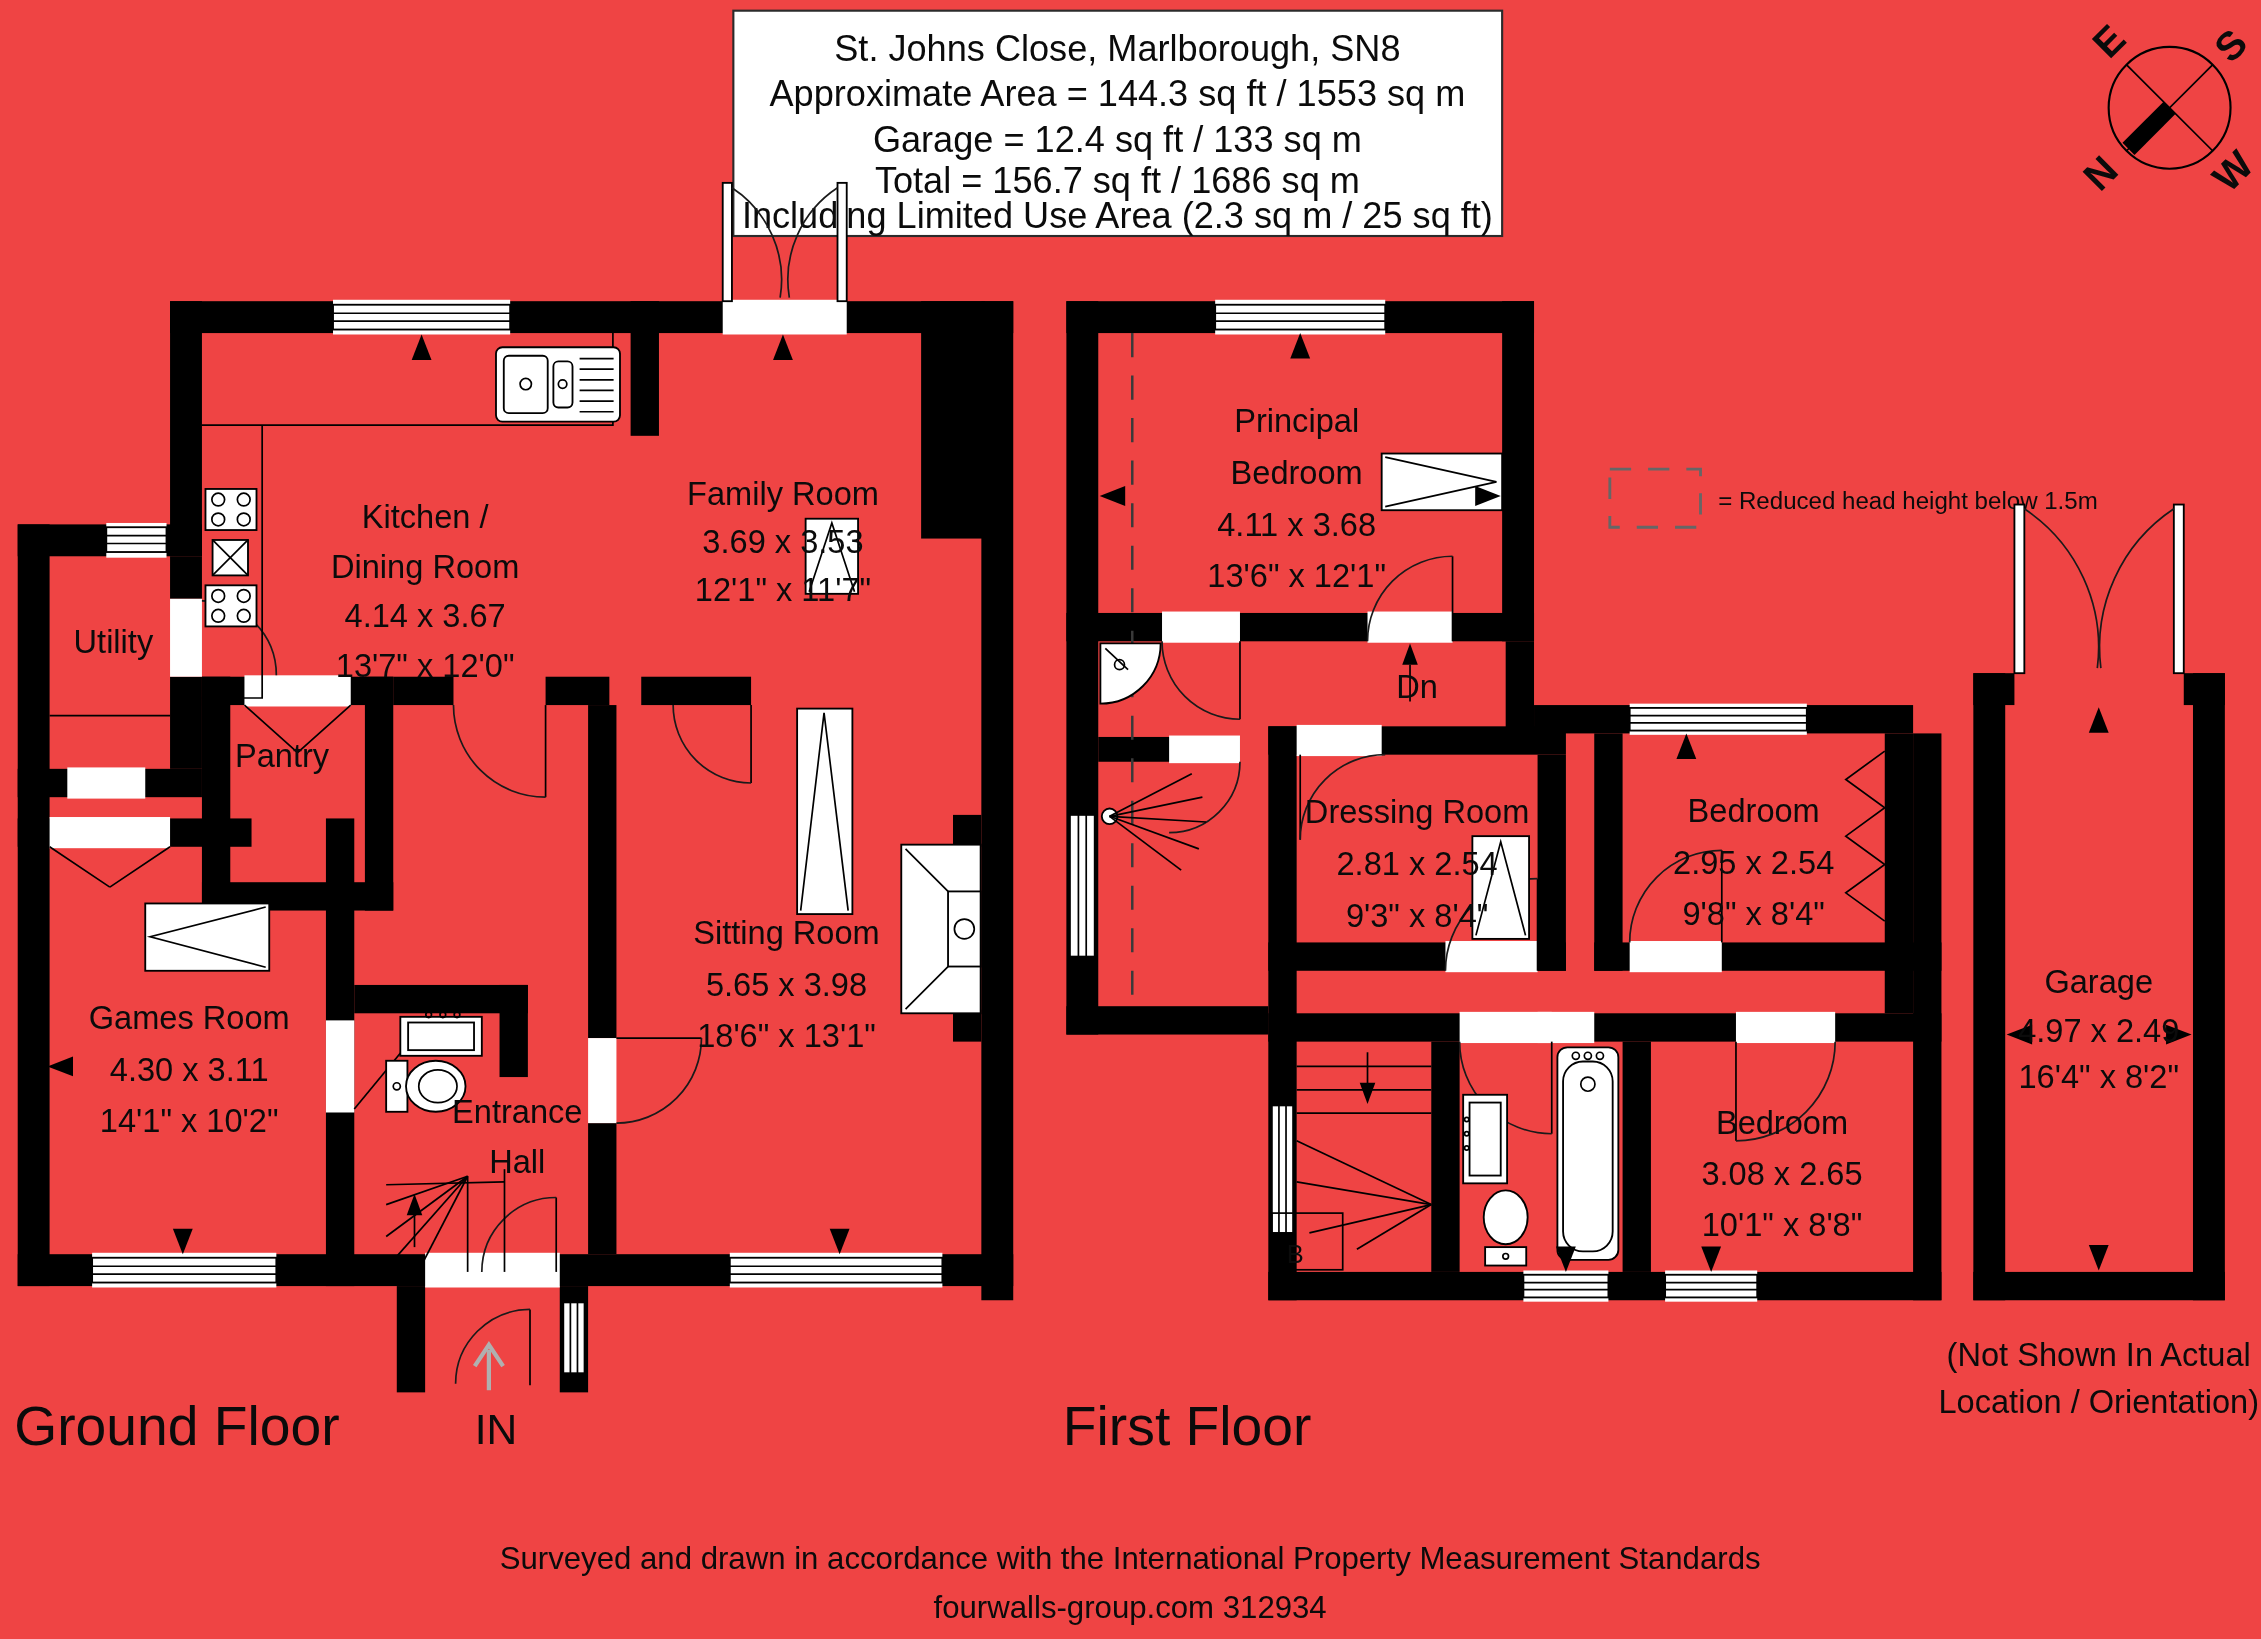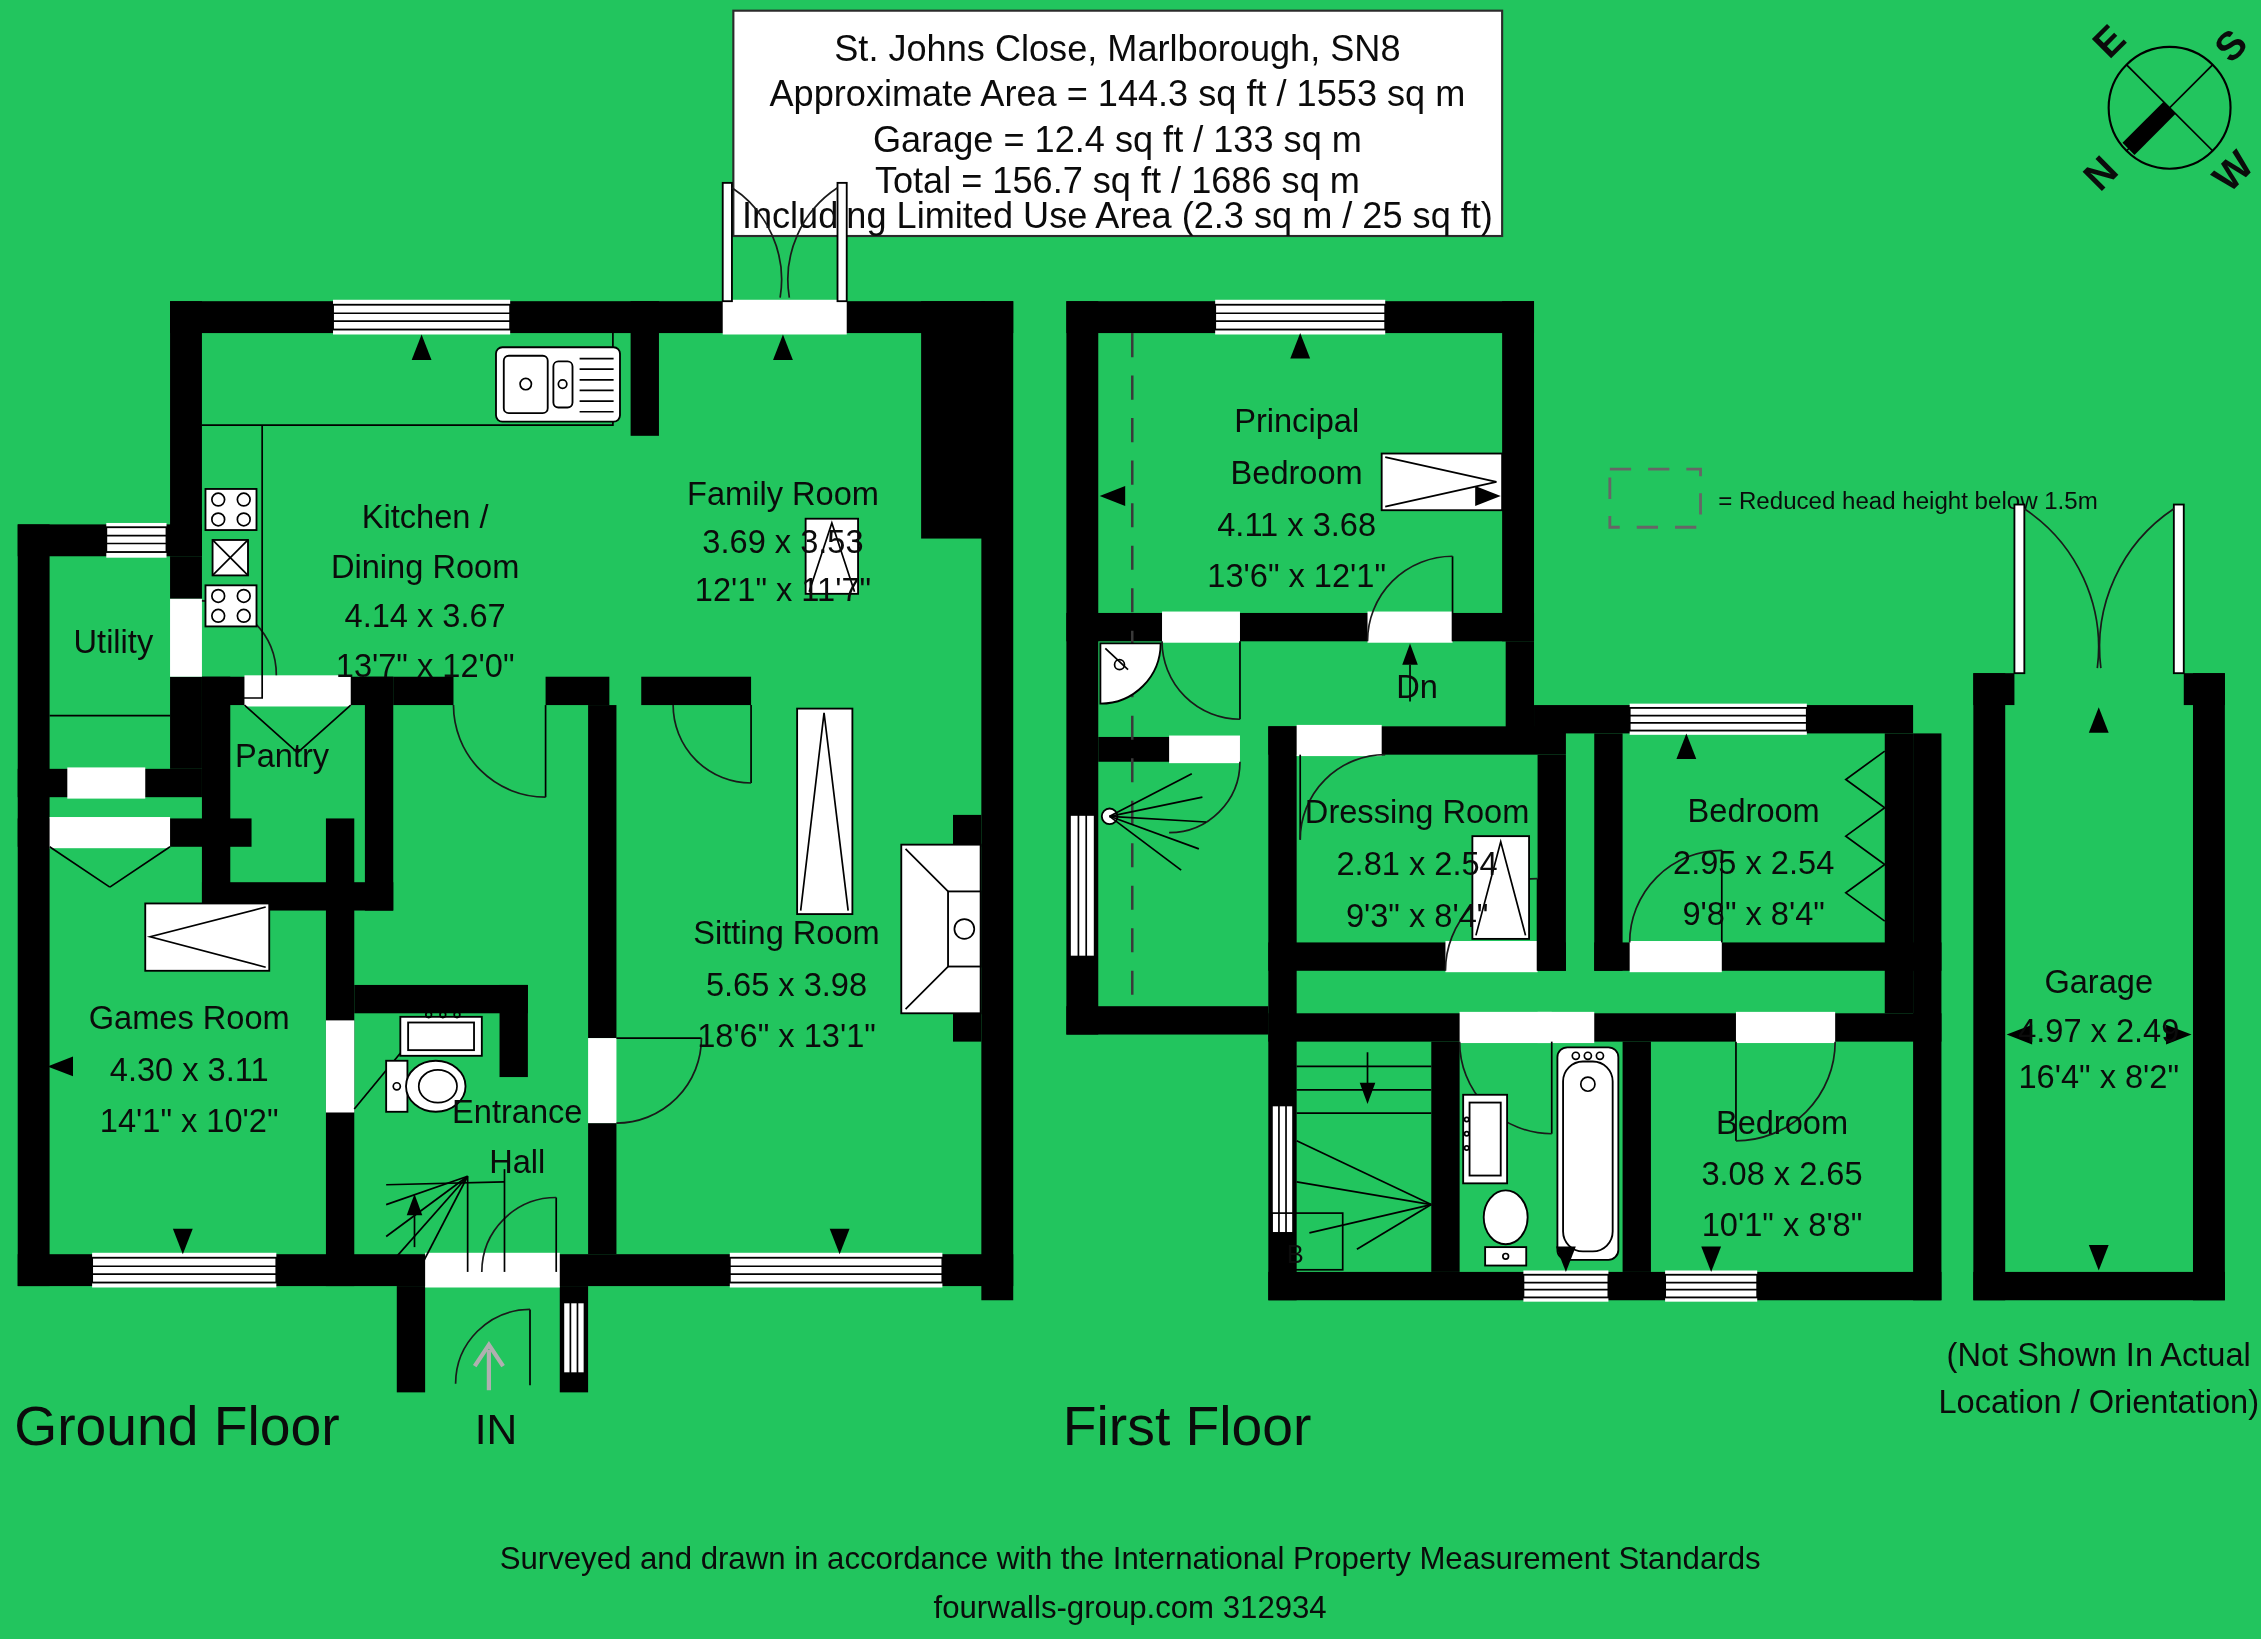--- a/index.html
+++ b/index.html
@@ -1,16 +1,16 @@
 <!DOCTYPE html>
 <html style="font-size:11.3px"><head>
 <meta charset="utf-8">
 <style>
   html,body{margin:0;padding:0;background:#fff;}
-  .page{position:relative;width:2261px;height:1639px;background:#22c55e;overflow:hidden;}
+  .page{position:relative;width:2261px;height:1639px;background:#ef4444;overflow:hidden;}
   svg{position:absolute;left:0;top:0;}
   .w{fill:#000;}
   .ln{stroke:#000;stroke-width:3;fill:none;}
   .ln2{stroke:#000;stroke-width:2.4;fill:none;}
   .wf{fill:#fff;stroke:#000;stroke-width:2.6;}
   .arc{stroke:#1a1a1a;stroke-width:2.4;fill:none;}
   .dash{stroke:#3a3a3a;stroke-width:3.5;fill:none;stroke-dasharray:34 26;}
   .gray{stroke:#b0b0b0;stroke-width:6;fill:none;}
   .t{font-family:"Liberation Sans","DejaVu Sans",sans-serif;fill:#0b0b0b;}
   .t-title{font-size:51px;text-anchor:middle;}

